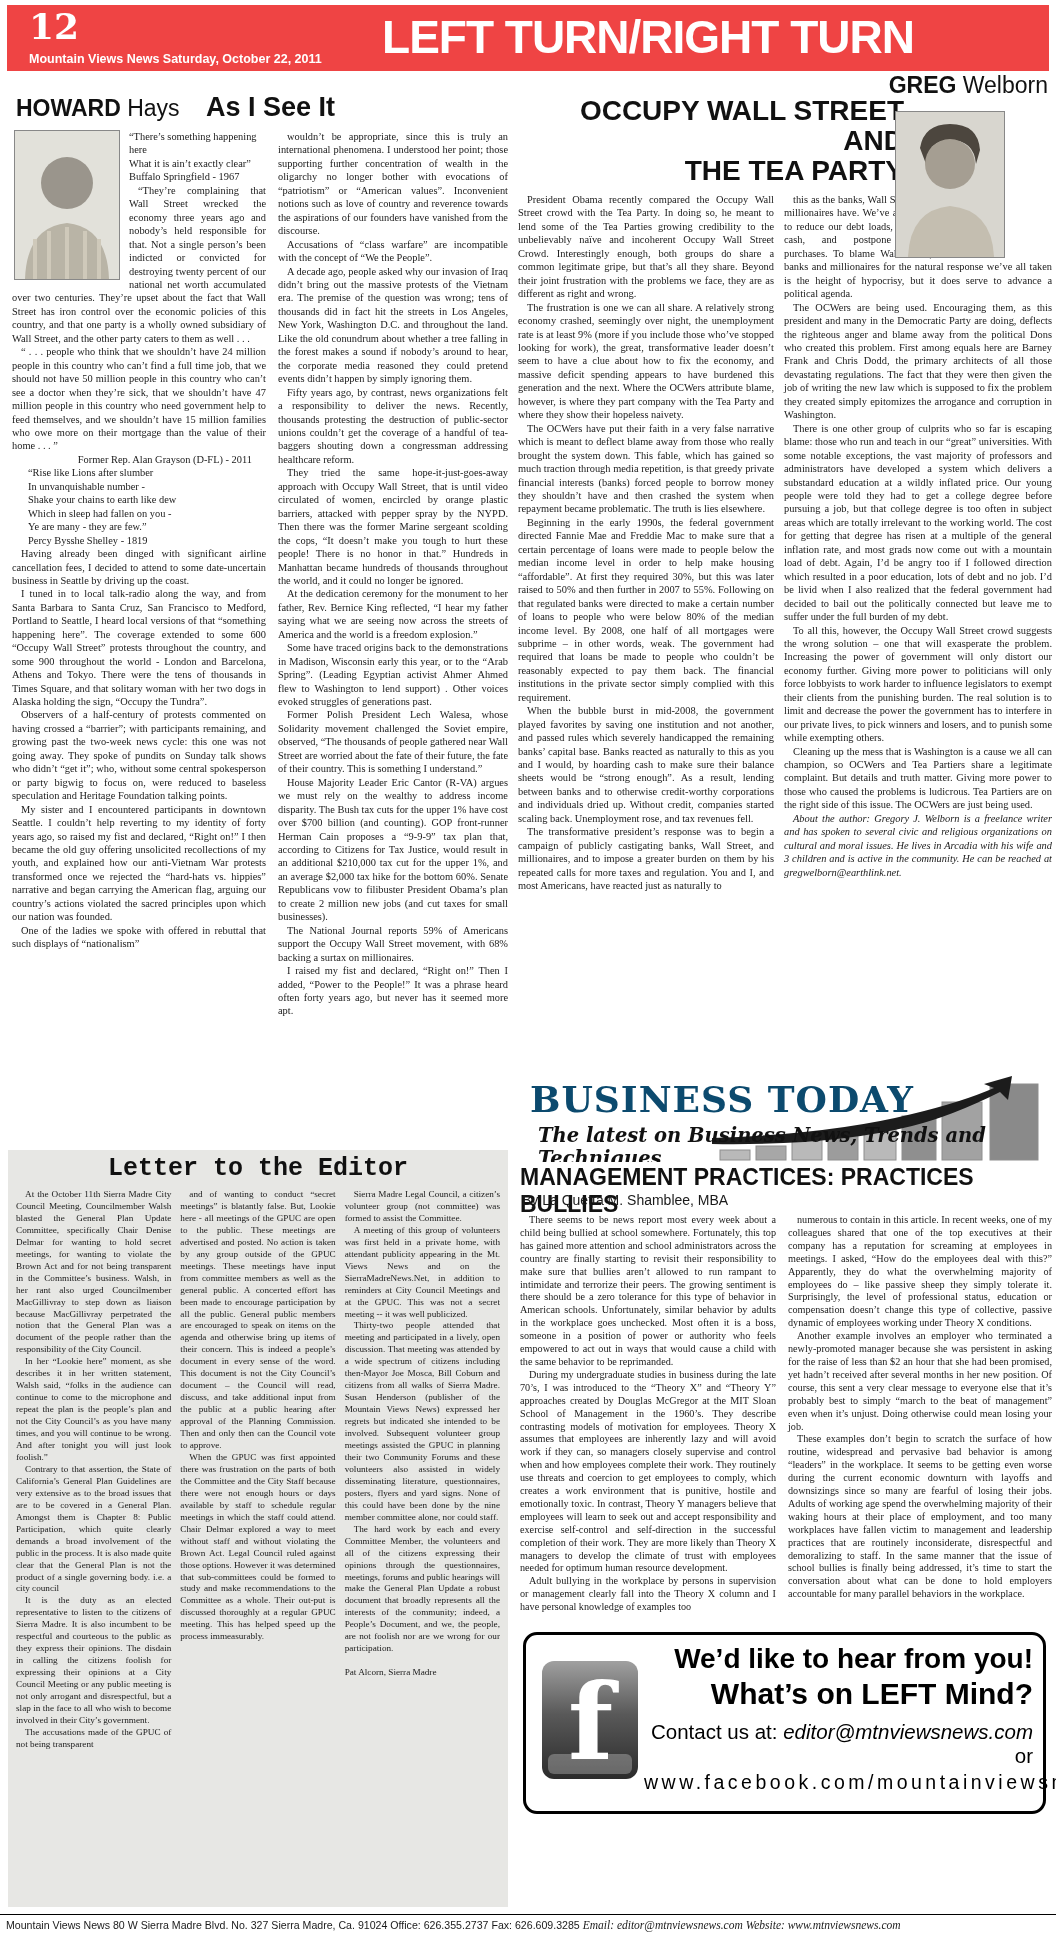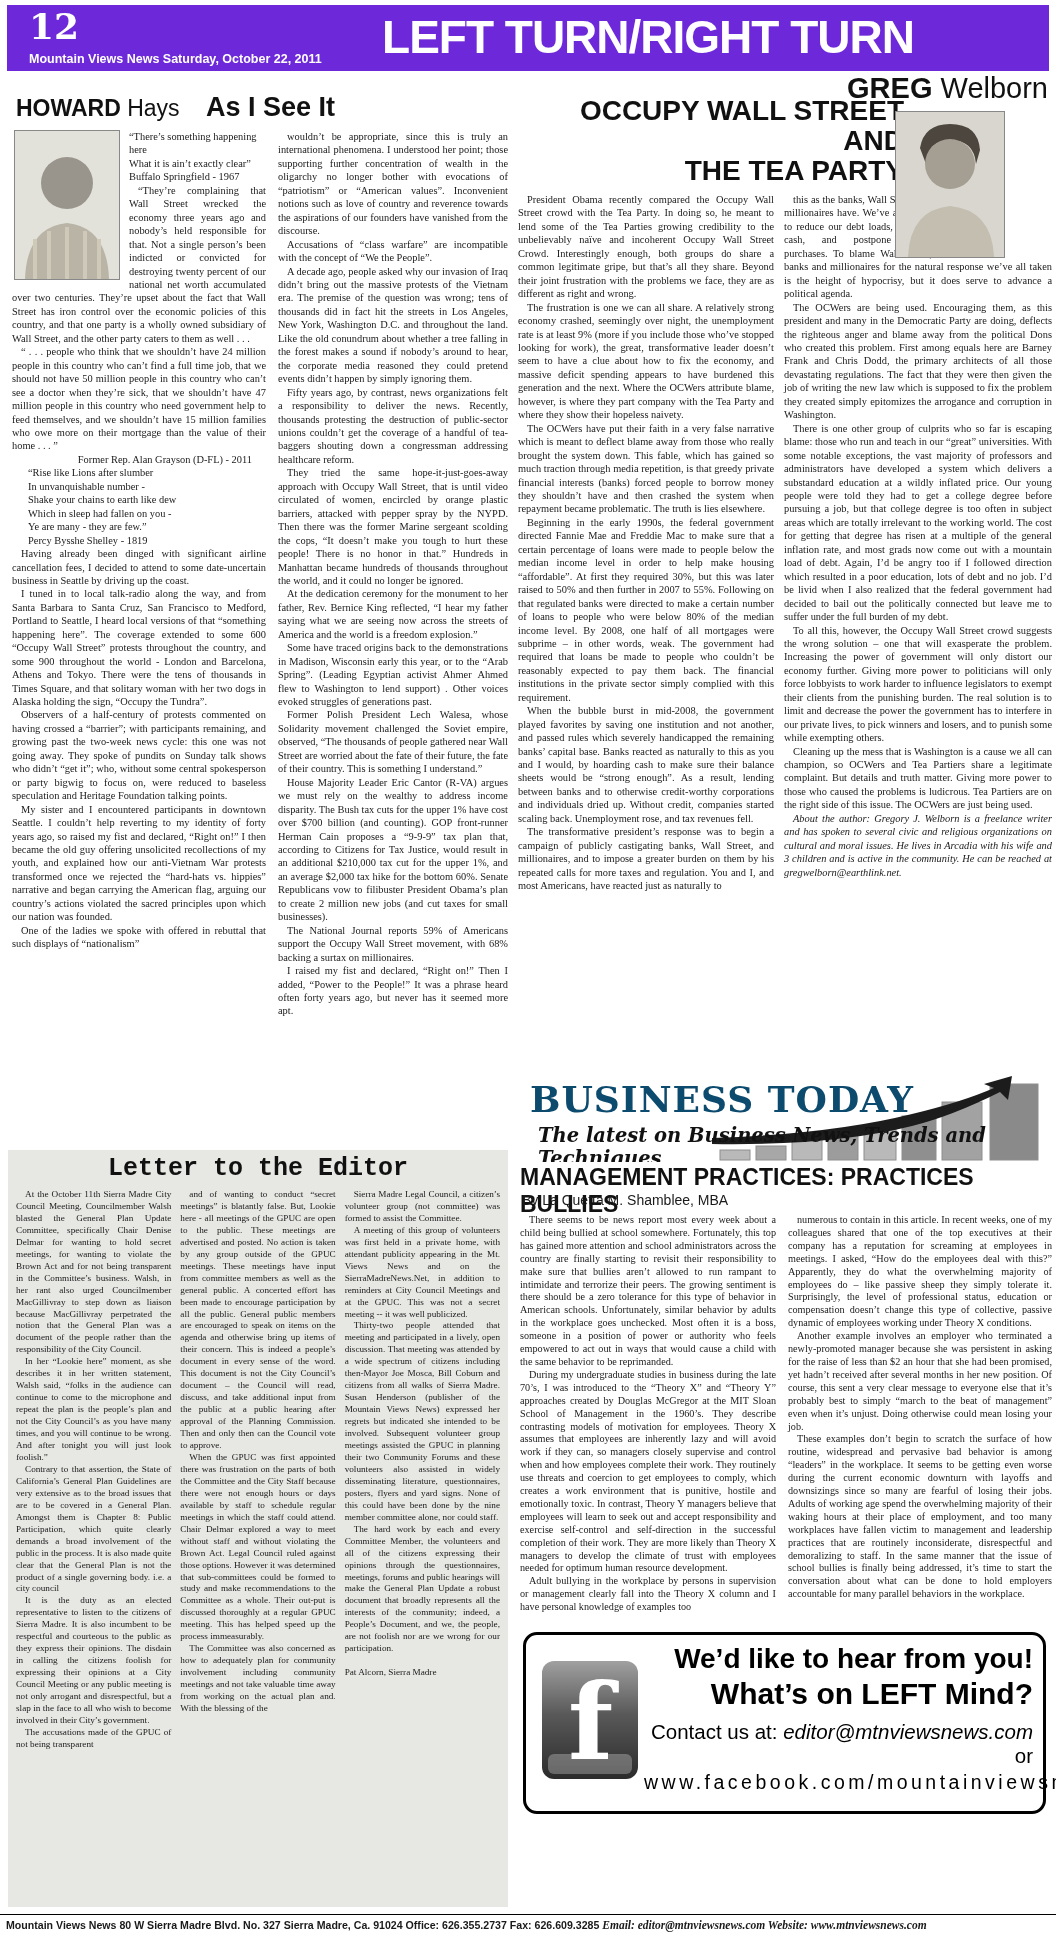--- a/index.html
+++ b/index.html
@@ -1,23 +1,23 @@
 <!DOCTYPE html>
 <html><head>
 <meta charset="utf-8">
 <style>
   html,body{margin:0;padding:0;background:#fff;}
   body{width:1056px;height:1947px;position:relative;font-family:"Liberation Serif",serif;color:#1a1a1a;}
   
-  .banner{position:absolute;left:7px;top:5px;width:1042px;height:66px;background:#6d28d9;color:#fff;}
+  .banner{position:absolute;left:7px;top:5px;width:1042px;height:66px;background:#ef4444;color:#fff;}
   .page-number{position:absolute;left:22px;top:2px;font-family:"DejaVu Serif",serif;font-weight:bold;font-size:36px;line-height:38px;}
   .masthead{position:absolute;left:22px;bottom:5px;font-family:"Liberation Sans",sans-serif;font-weight:bold;font-size:12.5px;}
   .banner-title{position:absolute;left:240px;right:0;top:6px;text-align:center;font-family:"Liberation Sans",sans-serif;font-weight:800;font-size:46px;letter-spacing:-1px;line-height:52px;}
   
-  .greg-byline{position:absolute;right:8px;top:72px;font-family:"Liberation Sans",sans-serif;font-size:29px;color:#111;}
+  .greg-byline{position:absolute;right:8px;top:72px;font-family:"Liberation Sans",sans-serif;font-size:23px;color:#111;}
   .howard-byline{position:absolute;left:16px;top:92px;font-family:"Liberation Sans",sans-serif;font-size:23px;color:#111;white-space:nowrap;}
   .bold{font-weight:bold;}
   .col-title{font-weight:bold;font-size:27px;margin-left:20px;}
   
   .article p{margin:0;text-indent:9px;text-align:justify;}
   .article .poem{text-indent:0;white-space:pre-line;text-align:left;padding-left:16px;}
   .article .attr{text-indent:0;text-align:right;padding-right:14px;}
   .article .bio{font-style:italic;}
   .article .sig{text-indent:0;margin-top:12px;text-align:left;}
   .howard-article{position:absolute;left:12px;top:130px;width:496px;height:1018px;overflow:hidden;display:flex;gap:12px;font-size:10.4px;line-height:13.45px;}
@@ -54,21 +54,21 @@
   .fb-icon{position:absolute;left:16px;top:26px;width:96px;height:118px;border-radius:12px;background:linear-gradient(180deg,#a0a0a0 0%,#595959 45%,#2b2b2b 100%);overflow:hidden;}
   .fb-icon .f{position:absolute;left:26px;top:2px;color:#fff;font-family:"DejaVu Serif",serif;font-weight:bold;font-size:105px;line-height:118px;}
   .fb-icon .bar{position:absolute;left:6px;bottom:5px;width:84px;height:20px;border-radius:6px;background:rgba(255,255,255,.28);}
   .contact-text{margin-left:118px;padding:8px 10px 0 0;text-align:right;font-family:"Liberation Sans",sans-serif;color:#000;}
   .contact-l1{font-size:28px;font-weight:bold;}
   .contact-l2{font-size:30px;font-weight:bold;margin-top:2px;}
   .contact-l3{font-size:20.5px;margin-top:9px;}
   .contact-l3 .em{font-style:italic;}
   .contact-l4{font-size:19.5px;letter-spacing:3.5px;margin-top:3px;white-space:nowrap;}
   
-  .footer{position:absolute;left:0;top:1914px;width:1044px;border-top:1.5px solid #000;padding:4px 6px 0;font-family:"Liberation Sans",sans-serif;font-weight:bold;font-size:10.6px;white-space:nowrap;}
+  .footer{position:absolute;left:0;top:1914px;width:1044px;border-top:1.5px solid #000;padding:4px 6px 0;font-family:"Liberation Sans",sans-serif;font-weight:normal;font-size:10.6px;white-space:nowrap;}
   .footer .email-part{font-family:"Liberation Serif",serif;font-style:italic;font-size:11.5px;}
   svg{display:block;}
 </style>
 </head>
 <body>
 
 <div class="banner">
   <div class="page-number">12</div>
   <div class="masthead">Mountain Views News  Saturday, October 22, 2011</div>
   <div class="banner-title">LEFT TURN/RIGHT TURN</div>
@@ -213,21 +213,20 @@
     <div>
         <p>At the October 11th Sierra Madre City Council Meeting, Councilmember Walsh blasted the General Plan Update Committee, specifically Chair Denise Delmar for wanting to hold secret meetings, for wanting to violate the Brown Act and for not being transparent in the Committee’s business.  Walsh, in her rant also urged Councilmember MacGillivray to step down as liaison because MacGillivray perpetrated the notion that the General Plan was a document of the people rather than the responsibility of the City Council.</p>
         <p>In her “Lookie here” moment, as she describes it in her written statement, Walsh said, “folks in the audience can continue to come to the microphone and repeat the plan is the people’s plan and not the City Council’s as you have many times, and you will continue to be wrong. And after tonight you will just look foolish.”</p>
         <p>Contrary to that assertion, the State of California’s General Plan Guidelines are very extensive as to the broad issues that are to be covered in a General Plan.  Amongst them is Chapter 8: Public Participation, which quite clearly demands a broad involvement of the public in the process.  It is also made quite clear that the General Plan is not the product of a single governing body. i.e. a city council</p>
         <p>It is the duty as an elected representative to listen to the citizens of Sierra Madre.  It is also incumbent to be respectful and courteous to the public as they express their opinions.  The disdain in calling the citizens foolish for expressing their opinions at a City Council Meeting or any public meeting is not only arrogant and disrespectful, but a slap in the face to all who wish to become involved in their City’s government.</p>
         <p>The accusations made of the GPUC of not being transparent</p>
       </div>
     <div>
         <p>and of wanting to conduct “secret meetings” is blatantly false.  But, Lookie here - all meetings of the GPUC are open to the public.  These meetings are advertised and posted.  No action is taken by any group outside of the GPUC meetings.  These meetings have input from committee members as well as the general public.  A concerted effort has been made to encourage participation by all the public.  General public members are encouraged to speak on items on the agenda and otherwise bring up items of their concern.     This is indeed a people’s document in every sense of the word.  This document is not the City Council’s document – the Council will read, discuss, and take additional input from the public at a public hearing after approval of the Planning Commission.  Then and only then can the Council vote to approve.</p>
         <p>When the GPUC was first appointed there was frustration on the parts of both the Committee and the City Staff because there were not enough hours or days available by staff to schedule regular meetings in which the staff could attend.  Chair Delmar explored a way to meet without staff and without violating the Brown Act.  Legal Council ruled against those options.  However it was determined that sub-committees could be formed to study and make recommendations to the Committee as a whole.  Their out-put is discussed thoroughly at a regular GPUC meeting.  This has helped speed up the process immeasurably.</p>
-        <p>The Committee was also concerned as how to adequately plan for community involvement including community meetings and not take valuable time away from working on the actual plan and.  With the blessing of the</p>
       </div>
     <div>
         <p>Sierra Madre Legal Council, a citizen’s volunteer group (not committee) was formed to assist the Committee.</p>
         <p>A meeting of this group of volunteers was first held in a private home, with attendant publicity appearing in the Mt. Views News and on the SierraMadreNews.Net, in addition to reminders at City Council Meetings and at the GPUC.  This was not a secret meeting -- it was well publicized.</p>
         <p>Thirty-two people attended that meeting and participated in a lively, open discussion. That meeting was attended by a wide spectrum of citizens including then-Mayor Joe Mosca, Bill Coburn and citizens from all walks of Sierra Madre. Susan Henderson (publisher of the Mountain Views News) expressed her regrets but indicated she intended to be involved.  Subsequent volunteer group meetings assisted the GPUC in planning their two Community Forums and these volunteers also assisted in widely disseminating literature, questionnaires, posters, flyers and yard signs. None of this could have been done by the nine member committee alone, nor could staff.</p>
         <p>The hard work by each and every Committee Member, the volunteers and all of the citizens expressing their opinions through the questionnaires, meetings, forums and public hearings will make the General Plan Update a robust document that broadly represents all the interests of the community; indeed, a People’s Document, and we, the people, are not foolish nor are we wrong for our participation.</p>
         <p class="sig">Pat Alcorn, Sierra Madre</p>
       </div>
   </div>
 </div>

